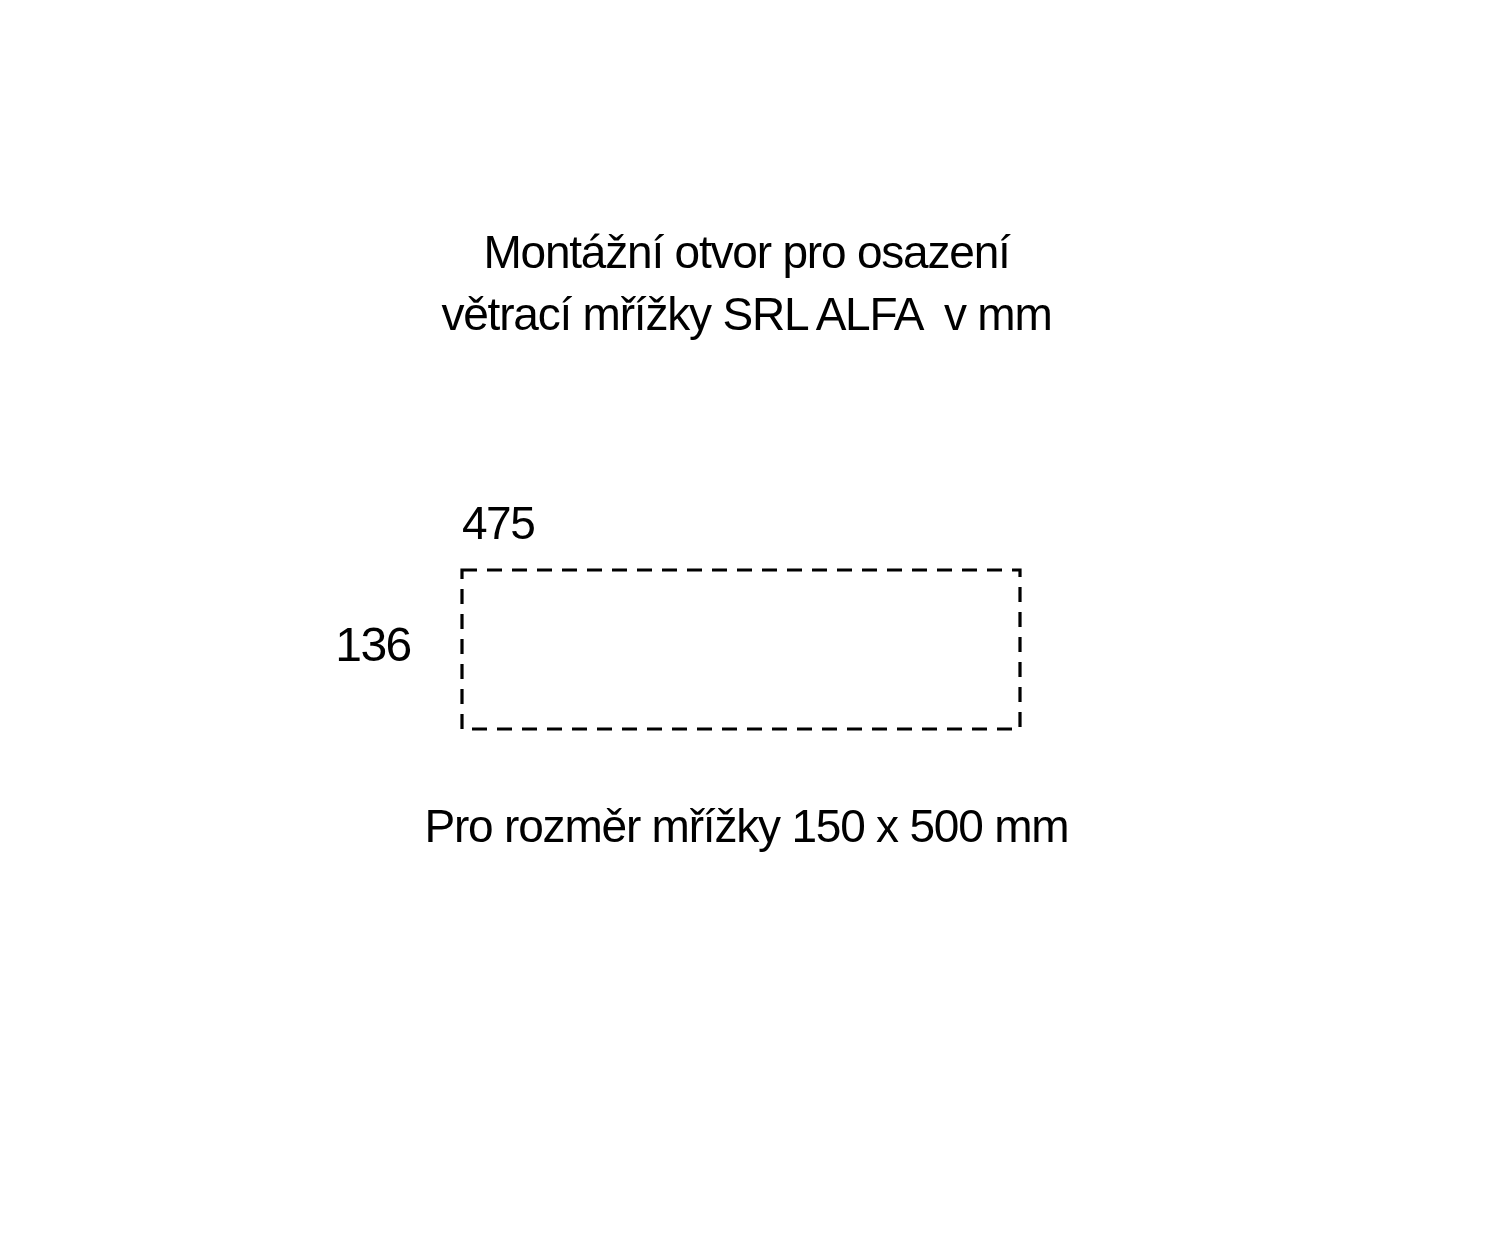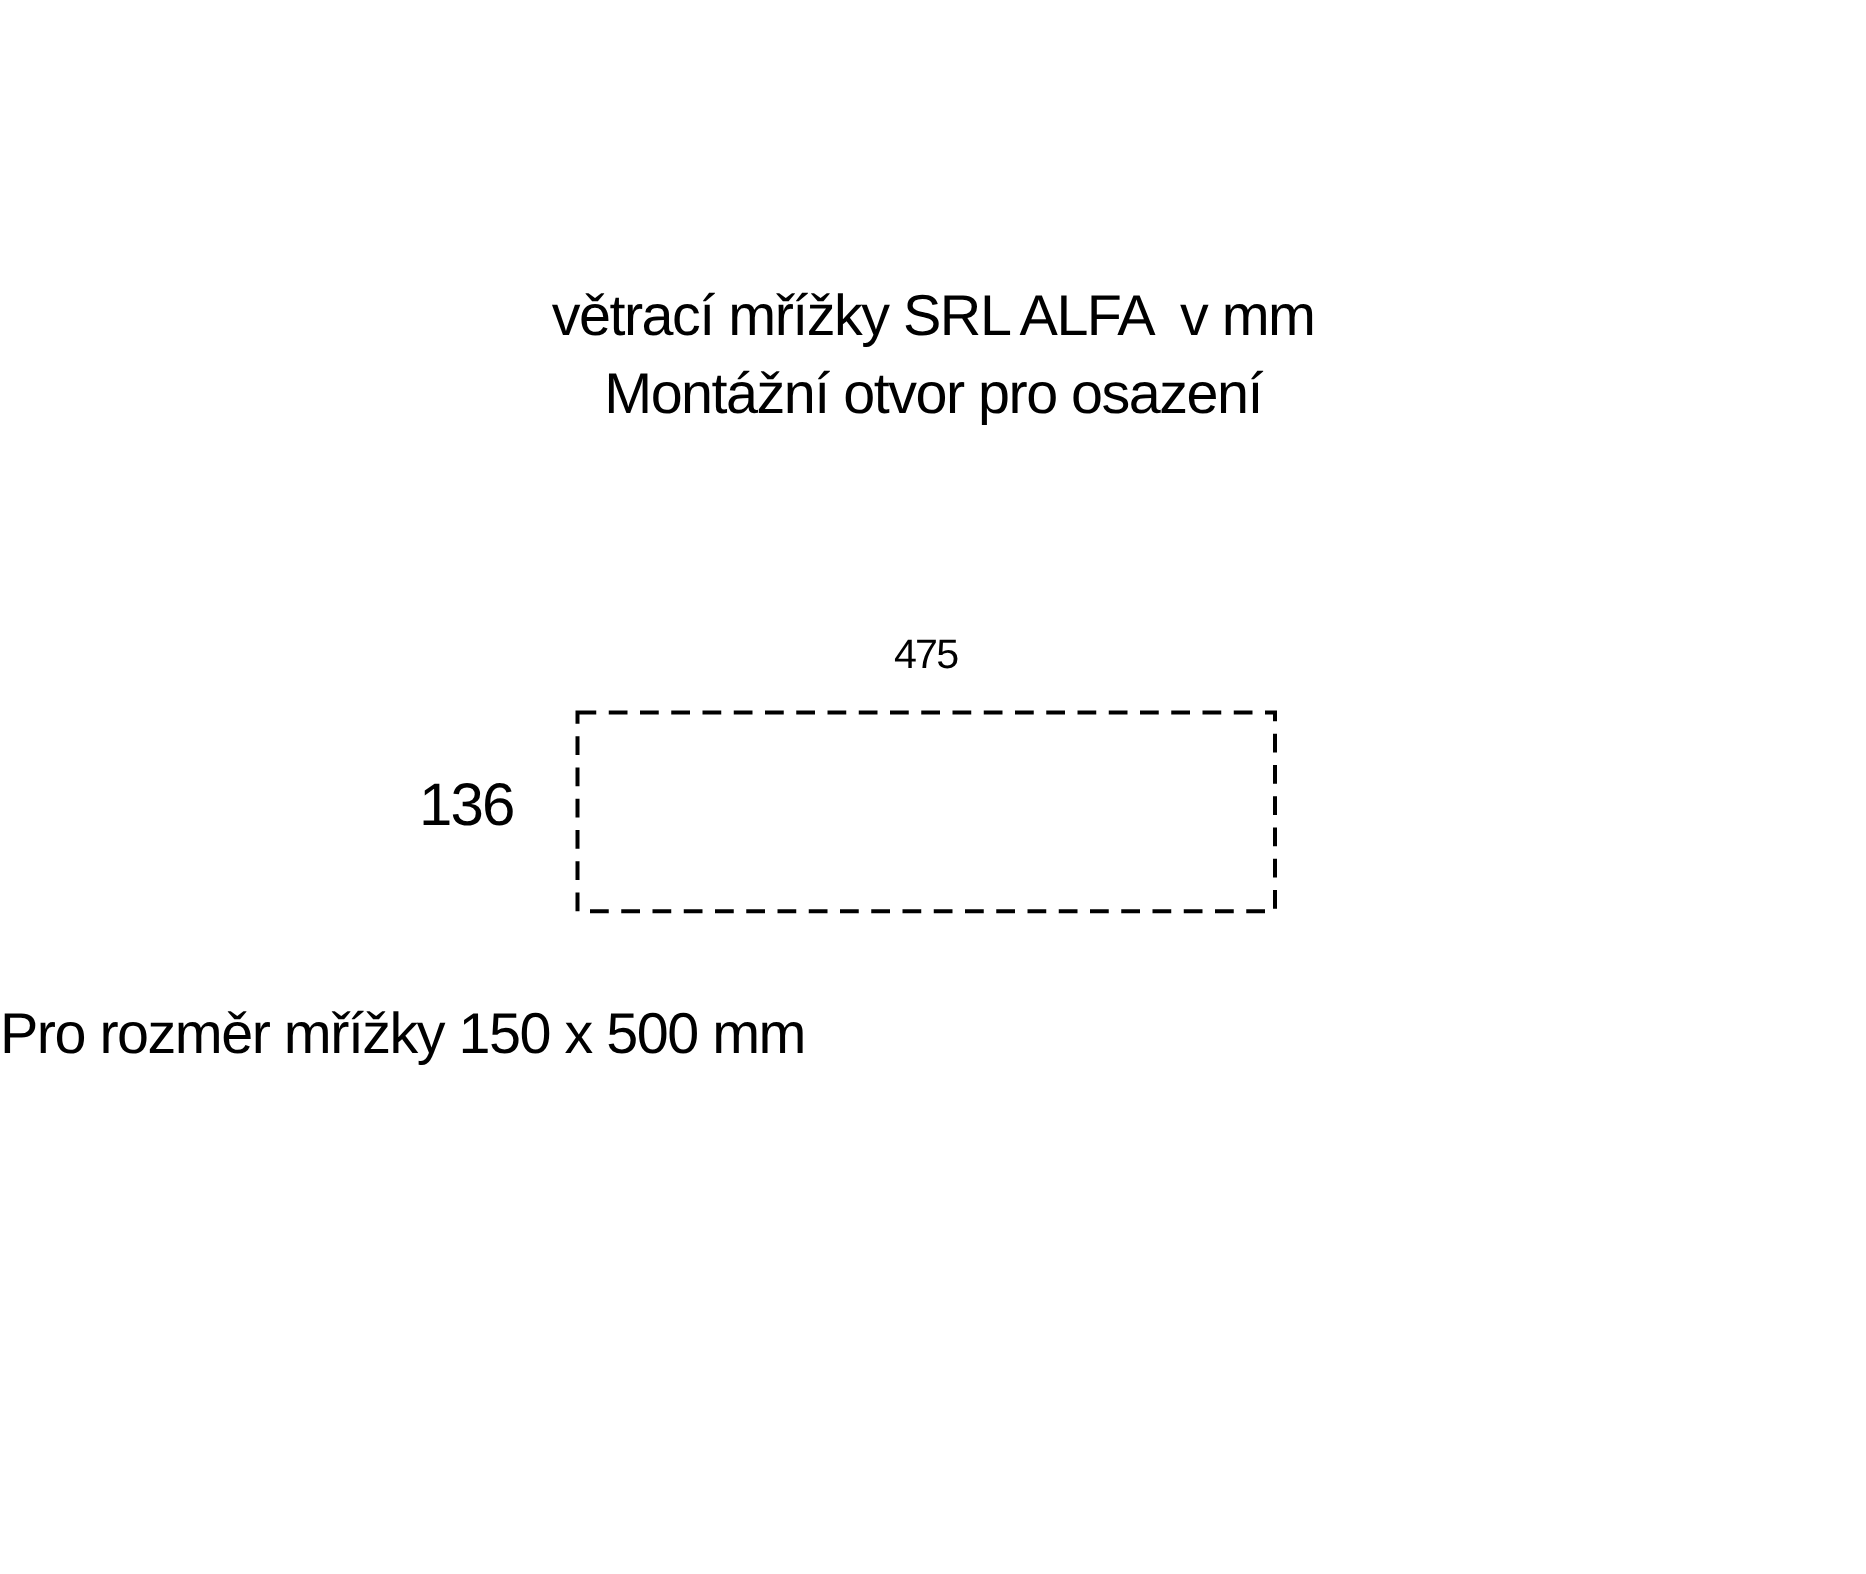--- a/index.html
+++ b/index.html
@@ -28,22 +28,22 @@
     color: #000000;
   }
   .title .line {
     white-space: pre;
   }
   .dim-width {
     position: absolute;
     left: 462px;
     width: 557px;
     top: 499px;
-    text-align: center;
-    font-size: 33px;
+    text-align: left;
+    font-size: 46px;
     line-height: 48px;
     letter-spacing: -1.5px;
     white-space: pre;
   }
   .dim-height {
     position: absolute;
     left: 303px;
     width: 140px;
     top: 621px;
     text-align: center;
@@ -57,35 +57,35 @@
     left: 458px;
     top: 566px;
     width: 566px;
     height: 167px;
   }
   .footer {
     position: absolute;
     top: 797px;
     left: 0;
     right: 0;
-    text-align: left;
+    text-align: center;
     font-size: 46px;
     line-height: 58px;
     letter-spacing: -1.2px;
     white-space: pre;
   }
 </style>
 </head>
 <body>
 
 <div class="canvas">
 
   <div class="title">
+    <div class="line">Montážní otvor pro osazení</div>
     <div class="line">větrací mřížky SRL ALFA  v mm</div>
-    <div class="line">Montážní otvor pro osazení</div>
   </div>
 
   <div class="dim-width">475</div>
 
   <div class="dim-height">136</div>
 
   <svg class="hole-outline-svg" viewBox="0 0 566 167" xmlns="http://www.w3.org/2000/svg">
     <rect x="4" y="4" width="558" height="159" fill="none" stroke-width="3.2" stroke-dasharray="15,10" stroke="#000000"></rect>
   </svg>
 

